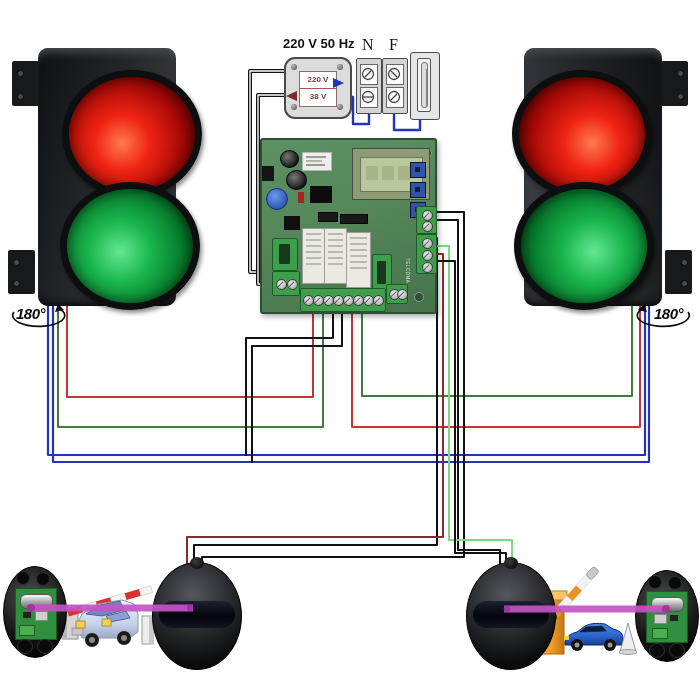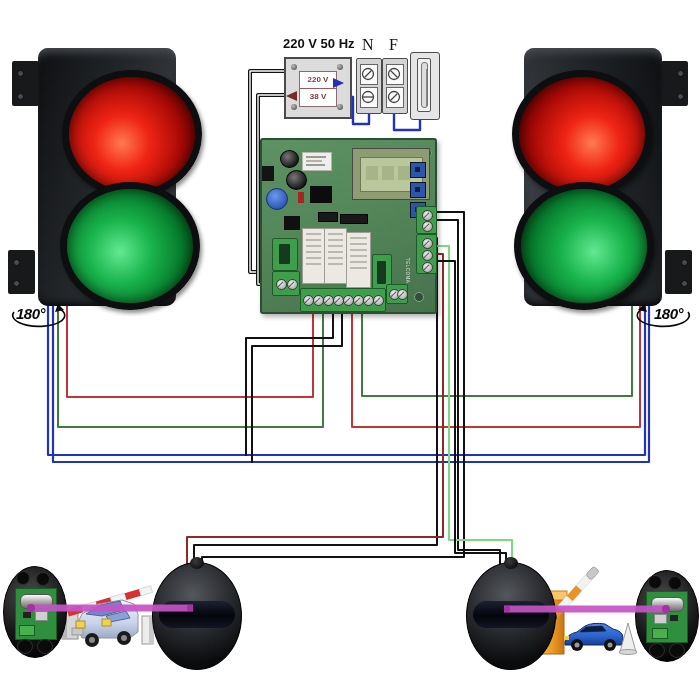--- a/index.html
+++ b/index.html
@@ -10,21 +10,21 @@
 
   
   .lbl-power{left:283px;top:36px;width:96px;font-size:13px;font-weight:700;color:#111;z-index:7;}
   .lbl-nf{font-family:"Liberation Serif",serif;font-size:16px;color:#111;z-index:7;}
   .lbl-n{left:362px;top:36px;} .lbl-f{left:389px;top:36px;}
   .lbl-rot{font-size:15px;font-weight:700;font-style:italic;color:#0a0a0a;z-index:7;letter-spacing:-0.5px;}
   .lbl-rot-left{left:16px;top:305px;} .lbl-rot-right{left:654px;top:305px;}
 
   
   .transformer{left:284px;top:57px;width:64px;height:58px;background:#dcdcdc;border:2px solid #4a4a4a;
-               border-radius:0;z-index:3;}
+               border-radius:11px;z-index:3;}
   .tscrew{width:6px;height:6px;border-radius:50%;background:radial-gradient(circle at 35% 35%,#bbb,#444);}
   .tinner{left:13px;top:12px;width:36px;height:34px;background:#fff;border:1px solid #8a6a6a;}
   .trow{height:16px;line-height:16px;text-align:center;font-size:8px;color:#7a3a3a;font-weight:700;}
   .trow1{border-bottom:1px solid #9a5a5a;}
   .nfblock{top:58px;width:24px;height:54px;background:#d4d4d4;border:1.5px solid #4a4a4a;border-radius:2px;z-index:3;}
   .nfb-n{left:356px;} .nfb-f{left:382px;}
   .nfcell{left:3px;width:16px;height:19px;background:#fafafa;border:1px solid #666;}
   .nfc-top{top:5px;} .nfc-bot{top:28px;}
   .fuseholder{left:410px;top:52px;width:28px;height:66px;background:#e6e6e6;border:1.5px solid #4a4a4a;border-radius:3px;z-index:3;}
   .fuse-inner{left:6px;top:5px;width:12px;height:52px;background:#f2f2f2;border:1px solid #555;border-radius:2px;}

